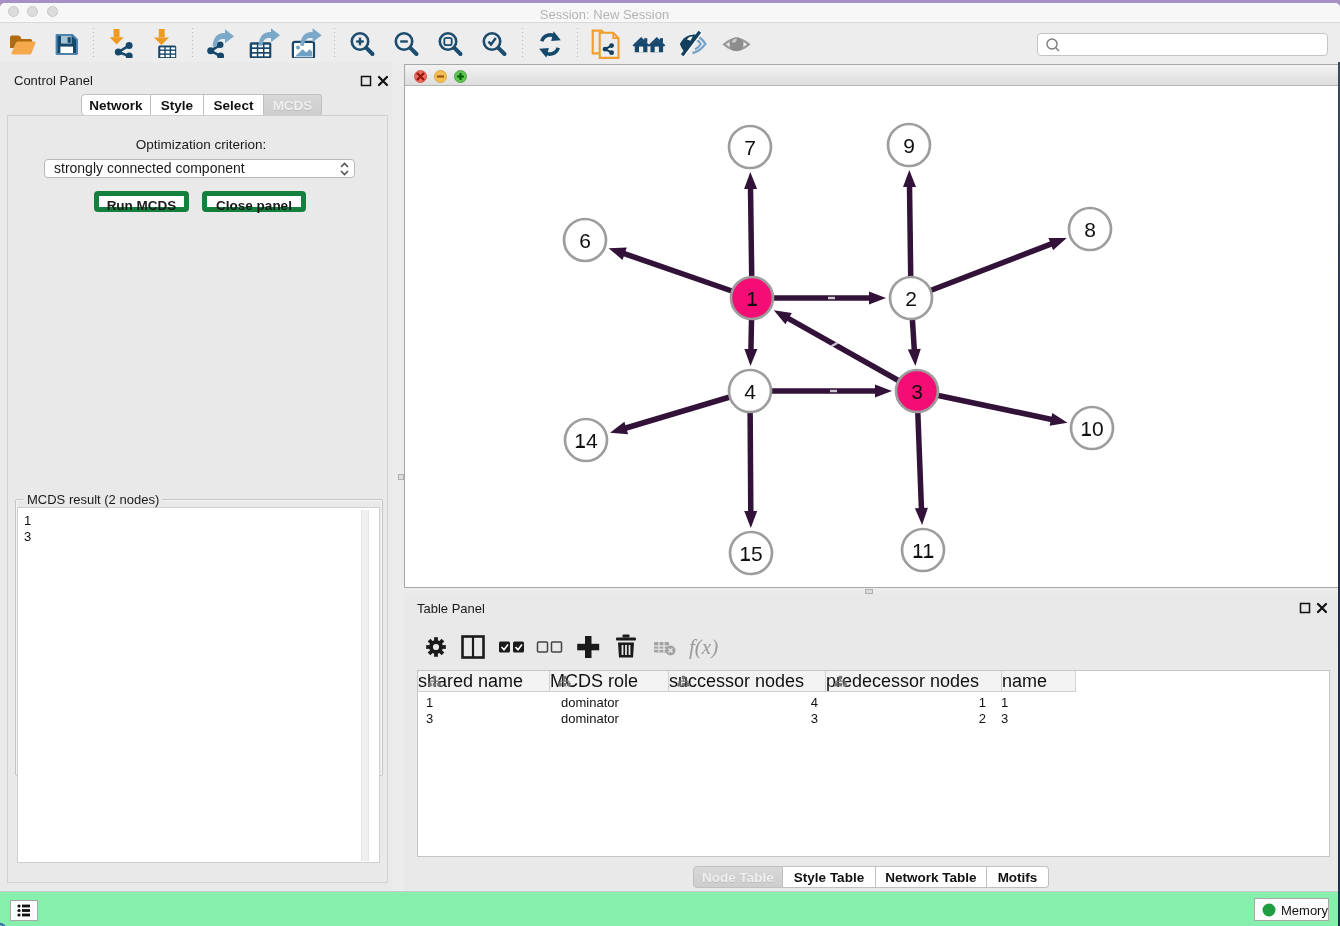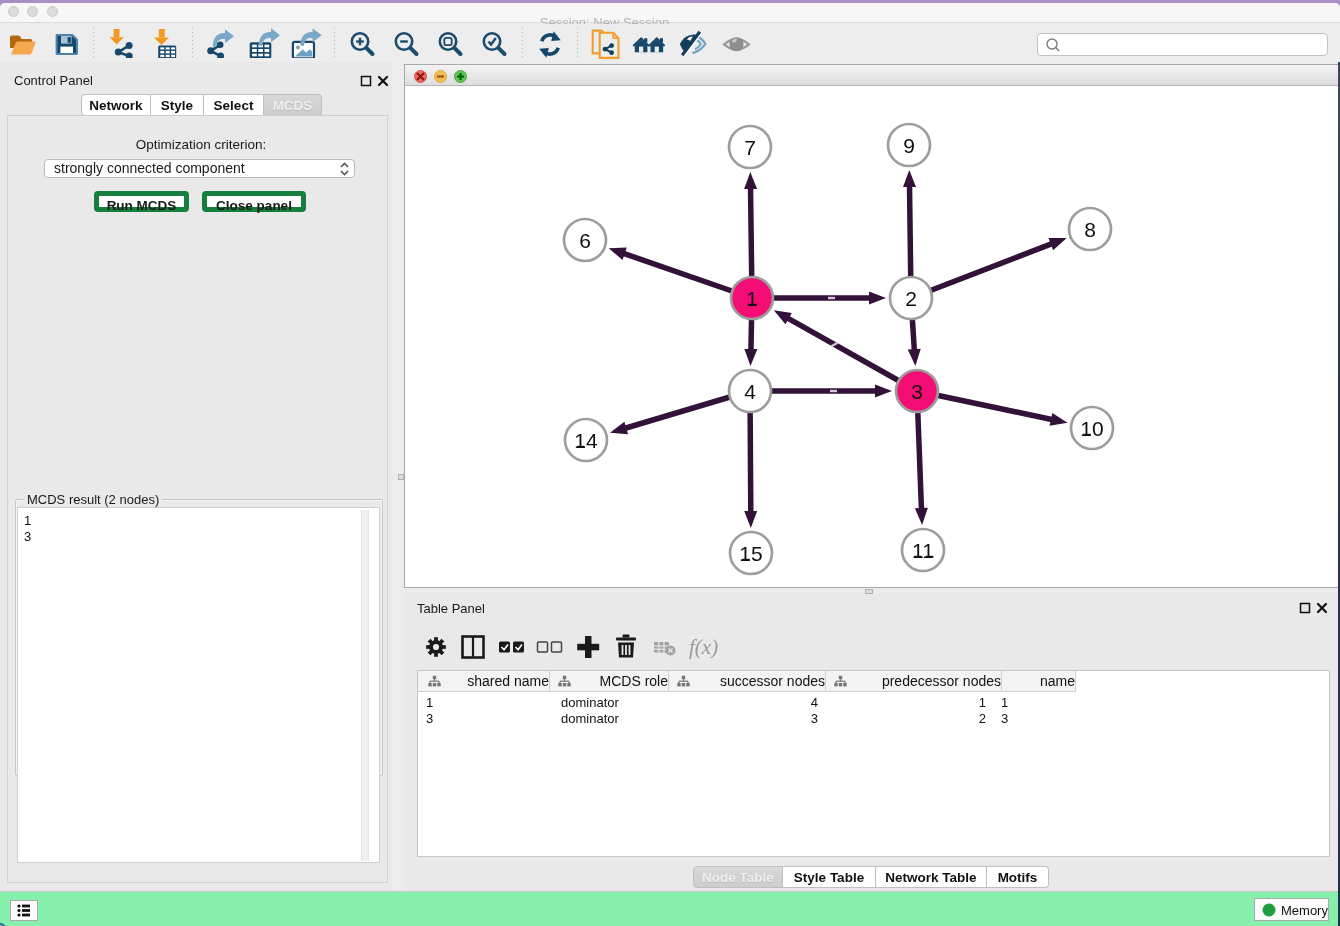--- a/index.html
+++ b/index.html
@@ -3,21 +3,21 @@
 <meta charset="utf-8">
 <style>
 * { margin:0; padding:0; box-sizing:border-box; }
 html,body { width:1340px; height:926px; overflow:hidden; }
 body { font-family:"Liberation Sans", sans-serif; background:#a890c5; position:relative; }
 .abs { position:absolute; }
 #app { position:absolute; left:0; top:3px; width:1340px; height:923px; background:#ececec; border-radius:5px 5px 0 0; }
 
 #titlebar { position:absolute; left:0; top:3px; width:1340px; height:20px; background:#f7f7f7; border-radius:5px 5px 0 0; border-bottom:1px solid #dadada; }
 .tl { position:absolute; top:3px; width:11px; height:11px; border-radius:50%; background:#dcdcdc; border:1px solid #c9c9c9; }
-#title-text { position:absolute; top:4px; left:0; width:1209px; text-align:center; font-size:13px; color:#b4b4b4;margin-top:8px; }
+#title-text { position:absolute; top:4px; left:0; width:1209px; text-align:center; font-size:13px; color:#b4b4b4; }
 
 #toolbar { position:absolute; left:0; top:24px; width:1340px; height:38px; background:#ededed; }
 .tbi { position:absolute; top:4px; }
 .tsep { position:absolute; top:4px; width:1px; height:30px; background-image:linear-gradient(#b9b9b9 33%, rgba(0,0,0,0) 0%); background-size:1px 4px; }
 #searchbox { position:absolute; left:1037px; top:9px; width:291px; height:23px; background:#fff; border:1px solid #c3c3c3; border-radius:4px; }
 
 #cpanel { position:absolute; left:0; top:62px; width:392px; height:829px; background:#e9e9e9; }
 #cpanel-title { position:absolute; left:14px; top:11px; font-size:13px; color:#1a1a1a; }
 .tabrow { position:absolute; height:22px; }
 .tab { position:absolute; top:0; height:22px; background:#fff; border:1px solid #c0c0c0; border-left:none; color:#111; font-size:13.5px; font-weight:bold; text-align:center; line-height:21px; }
@@ -36,21 +36,21 @@
 #netwin { position:absolute; left:404px; top:64px; width:936px; height:524px; background:#fff; border:1px solid #a8a8a8; border-right:none; }
 #nettitle { position:absolute; left:0; top:0; width:935px; height:21px; background:linear-gradient(#f3f3f3,#dddddd); border-bottom:1px solid #b6b6b6; }
 #nettitle-text { position:absolute; width:100%; text-align:center; top:3px; font-size:13px; font-weight:bold; color:#111; }
 .mac { position:absolute; top:5px; width:13px; height:13px; border-radius:50%; }
 
 #tpanel { position:absolute; left:404px; top:593px; width:936px; height:298px; background:#e9e9e9; }
 #tpanel-title { position:absolute; left:13px; top:8px; font-size:13px; color:#1a1a1a; }
 #ttoolbar { position:absolute; left:13px; top:32px; width:910px; height:42px; }
 #ttable { position:absolute; left:13px; top:77px; width:913px; height:187px; background:#fff; border:1px solid #c6c6c6; }
 #thead { position:absolute; left:0; top:0; width:658px; height:21px; background:#f3f3f3; border-bottom:1px solid #cfcfcf; }
-.th { position:absolute; top:0; height:21px; border-right:1px solid #d2d2d2; font-size:14px; color:#111; text-align:right; line-height:21px; }
+.th { position:absolute; top:0; height:21px; border-right:1px solid #d2d2d2; font-size:18px; color:#111; text-align:left; line-height:21px; }
 .treeicon { position:absolute; top:4px; }
 .trow { position:absolute; font-size:13px; color:#111; height:16px; }
 .tcell { position:absolute; white-space:nowrap; }
 
 
 #statusbar { position:absolute; left:0; top:891px; width:1340px; height:35px; background:#86efac; border-top:1px solid #c9c9c9; }
 #listbtn { position:absolute; left:10px; top:8px; width:28px; height:21px; background:#fdfdfd; border:1px solid #a9a9a9; }
 #membtn { position:absolute; left:1254px; top:6px; width:75px; height:23px; background:#fdfdfd; border:1px solid #a9a9a9; font-size:13px; color:#111; }
 </style>
 </head>

